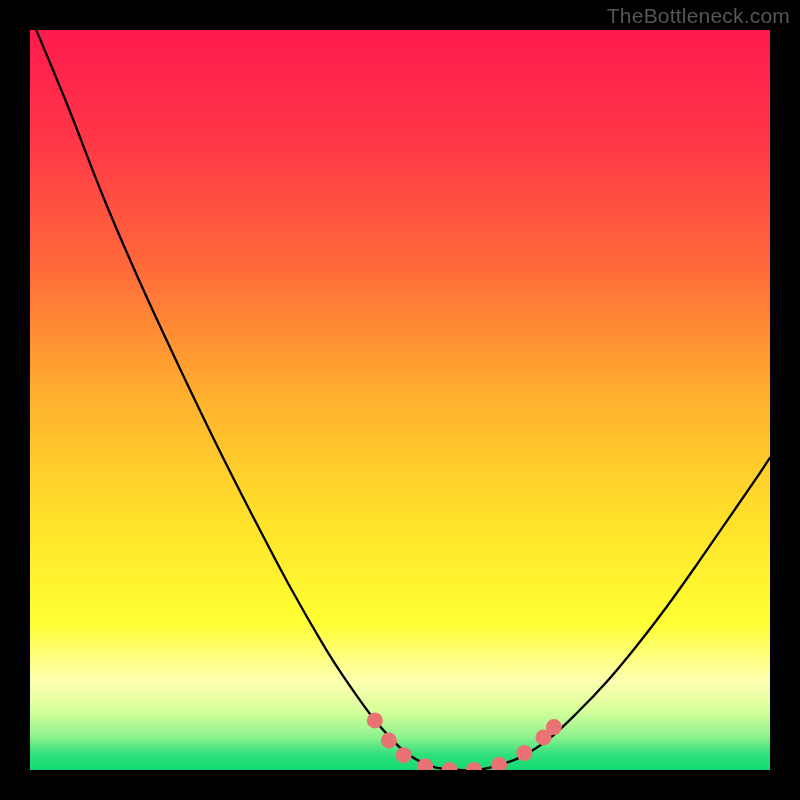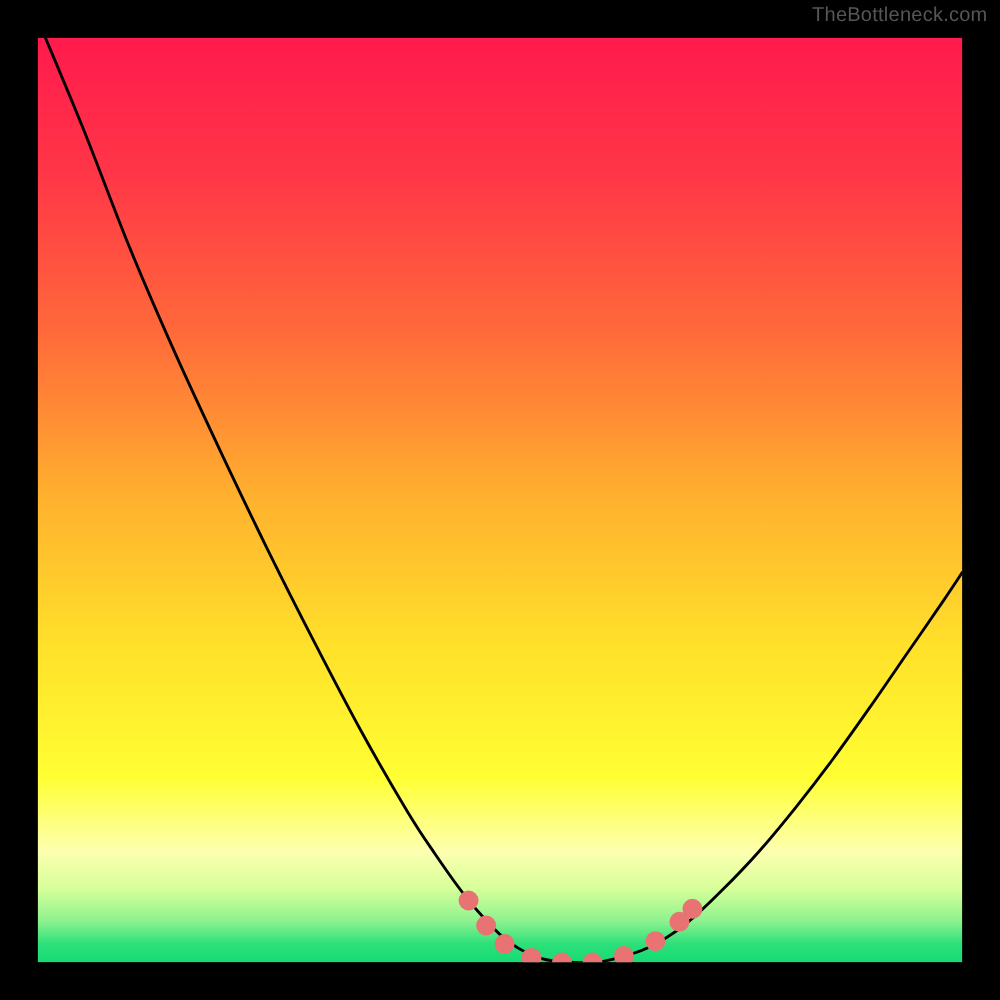--- a/index.html
+++ b/index.html
@@ -32,21 +32,21 @@
   }
   .curve, .curve2, .markers {
     position: absolute;
     inset: 0;
   }
   .attribution {
     position: absolute;
     top: 4px;
     right: 10px;
     font-family: Arial, Helvetica, sans-serif;
-    font-size: 16px;
+    font-size: 21px;
     color: #565656;
     font-weight: 500;
     letter-spacing: 0.2px;
   }
 </style>
 </head>
 <body>
 
 <div class="frame">
   <div class="plot">

